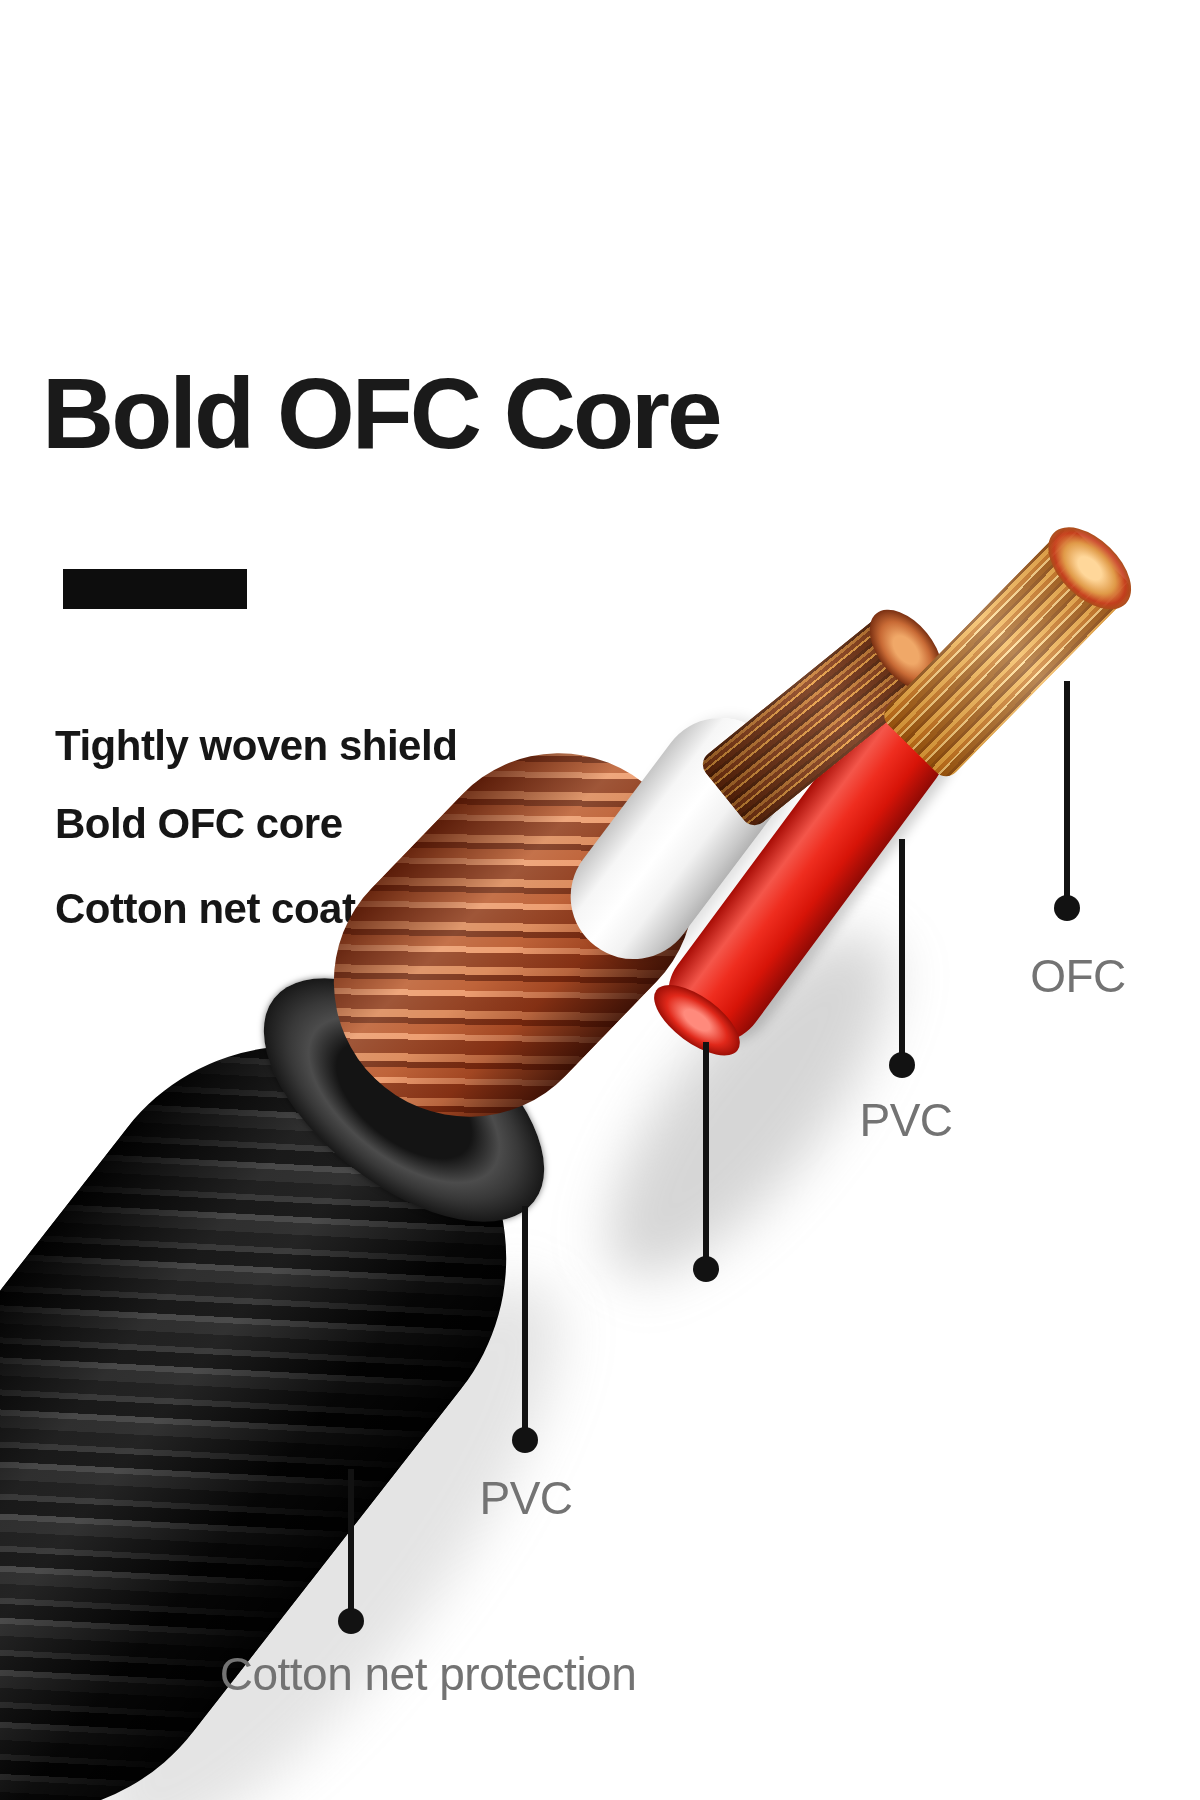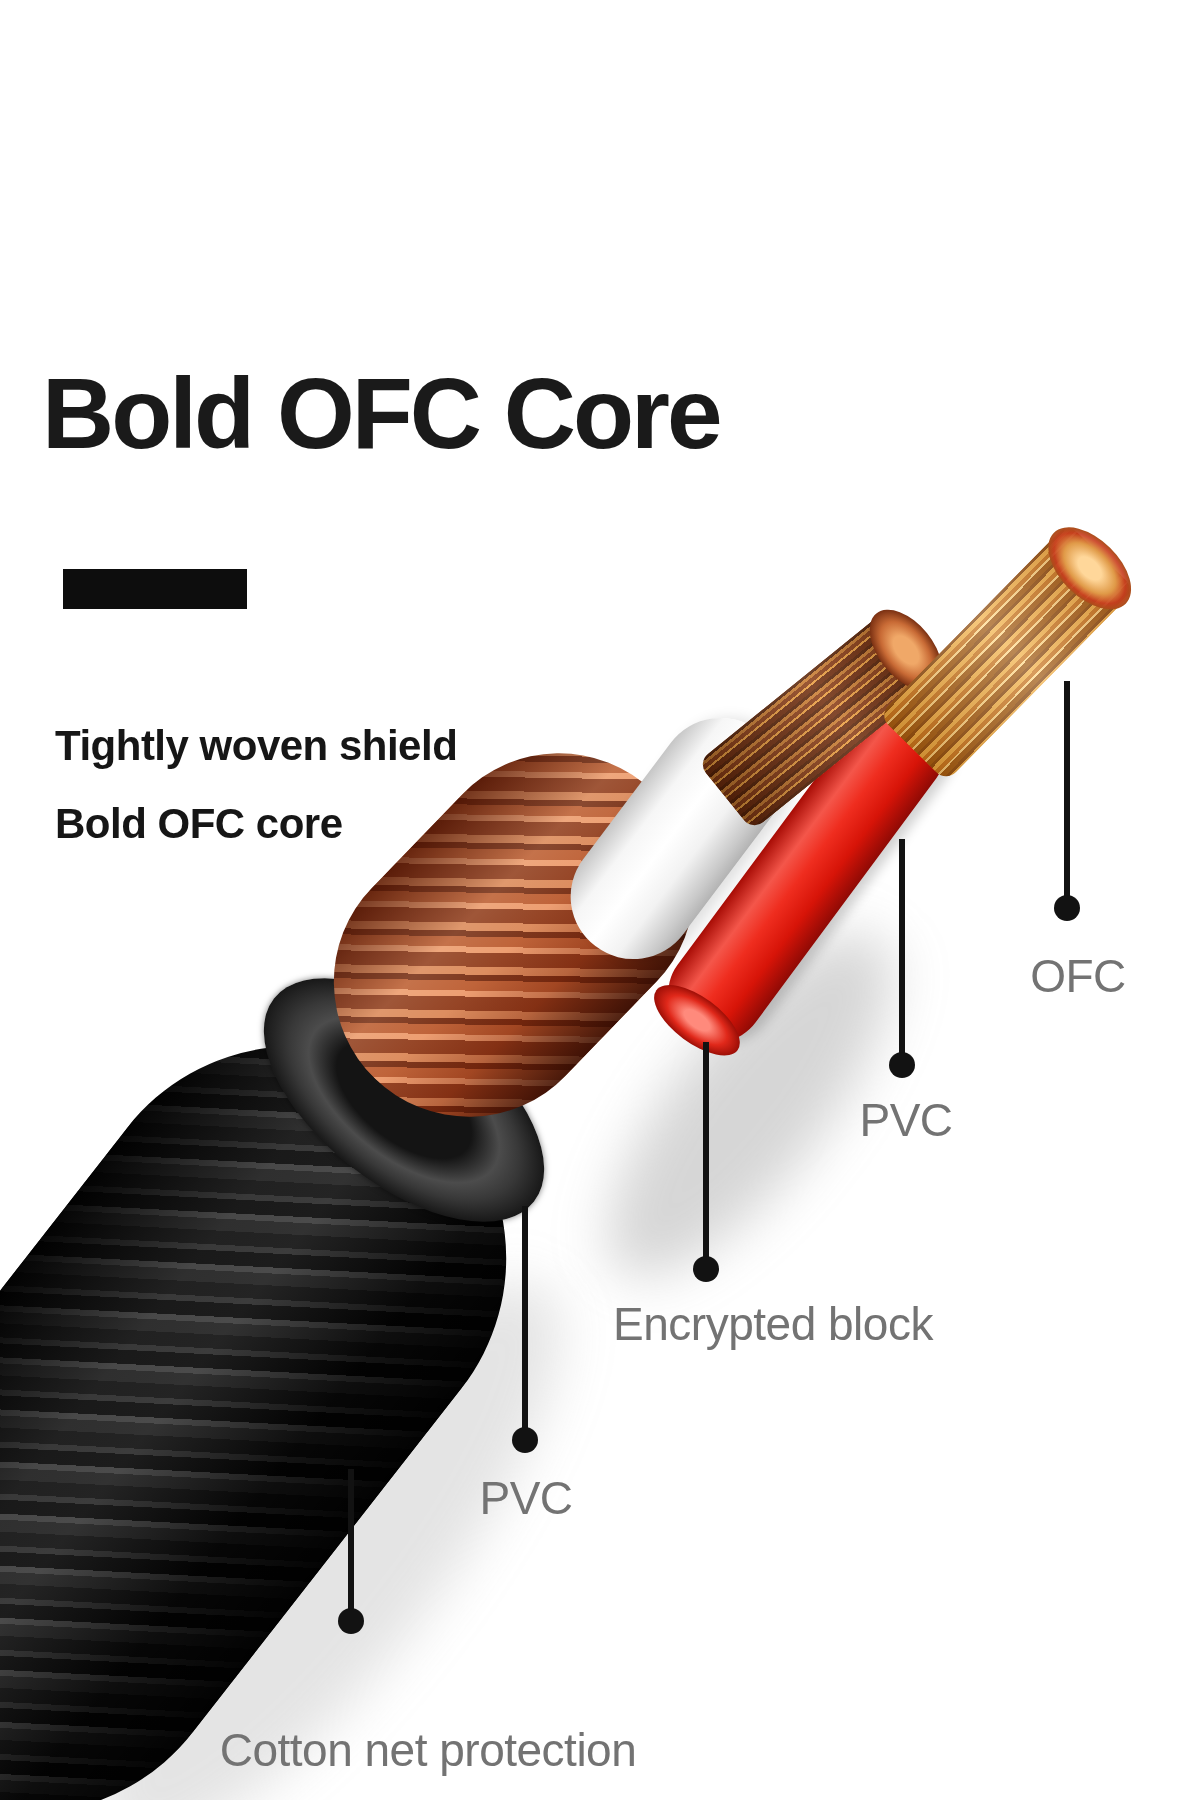--- a/index.html
+++ b/index.html
@@ -160,32 +160,33 @@
   .line-enc{left:703px;top:1042px;height:227px;}
   .dot-enc{left:693px;top:1256px;}
   .label-enc{left:773px;top:1297px;}
 
   .line-pvc2{left:522px;top:1206px;height:234px;}
   .dot-pvc2{left:512px;top:1427px;}
   .label-pvc2{left:526px;top:1471px;}
 
   .line-cotton{left:348px;top:1469px;height:152px;}
   .dot-cotton{left:338px;top:1608px;}
-  .label-cotton{left:428px;top:1723px;}
+  .label-cotton{left:428px;top:1647px;}
 </style>
 </head>
 <body>
 
 <div id="canvas">
 
   <div class="title">Bold OFC Core</div>
   <div class="hbar"></div>
 
   <div class="feature f0">Tightly woven shield</div>
   <div class="feature f1">Bold OFC core</div>
+  <div class="feature f2">Cotton net coat</div>
 
   <div>
     <div class="shadow-blob shadow-a"></div>
     <div class="shadow-blob shadow-b"></div>
 
     <div class="seg black-braid"></div>
     <div class="seg pvc-ring"></div>
     <div class="seg copper-braid"></div>
     <div class="seg white-wrap"></div>
 
@@ -204,21 +205,20 @@
   <div class="co-line line-ofc"></div>
   <div class="co-dot dot-ofc"></div>
   <div class="co-label label-ofc">OFC</div>
 
   <div class="co-line line-pvc1"></div>
   <div class="co-dot dot-pvc1"></div>
   <div class="co-label label-pvc1">PVC</div>
 
   <div class="co-line line-enc"></div>
   <div class="co-dot dot-enc"></div>
-  <div class="co-label label-enc">Encrypted block</div>
 
   <div class="co-line line-pvc2"></div>
   <div class="co-dot dot-pvc2"></div>
   <div class="co-label label-pvc2">PVC</div>
 
   <div class="co-line line-cotton"></div>
   <div class="co-dot dot-cotton"></div>
   <div class="co-label label-cotton">Cotton net protection</div>
 
 </div>

